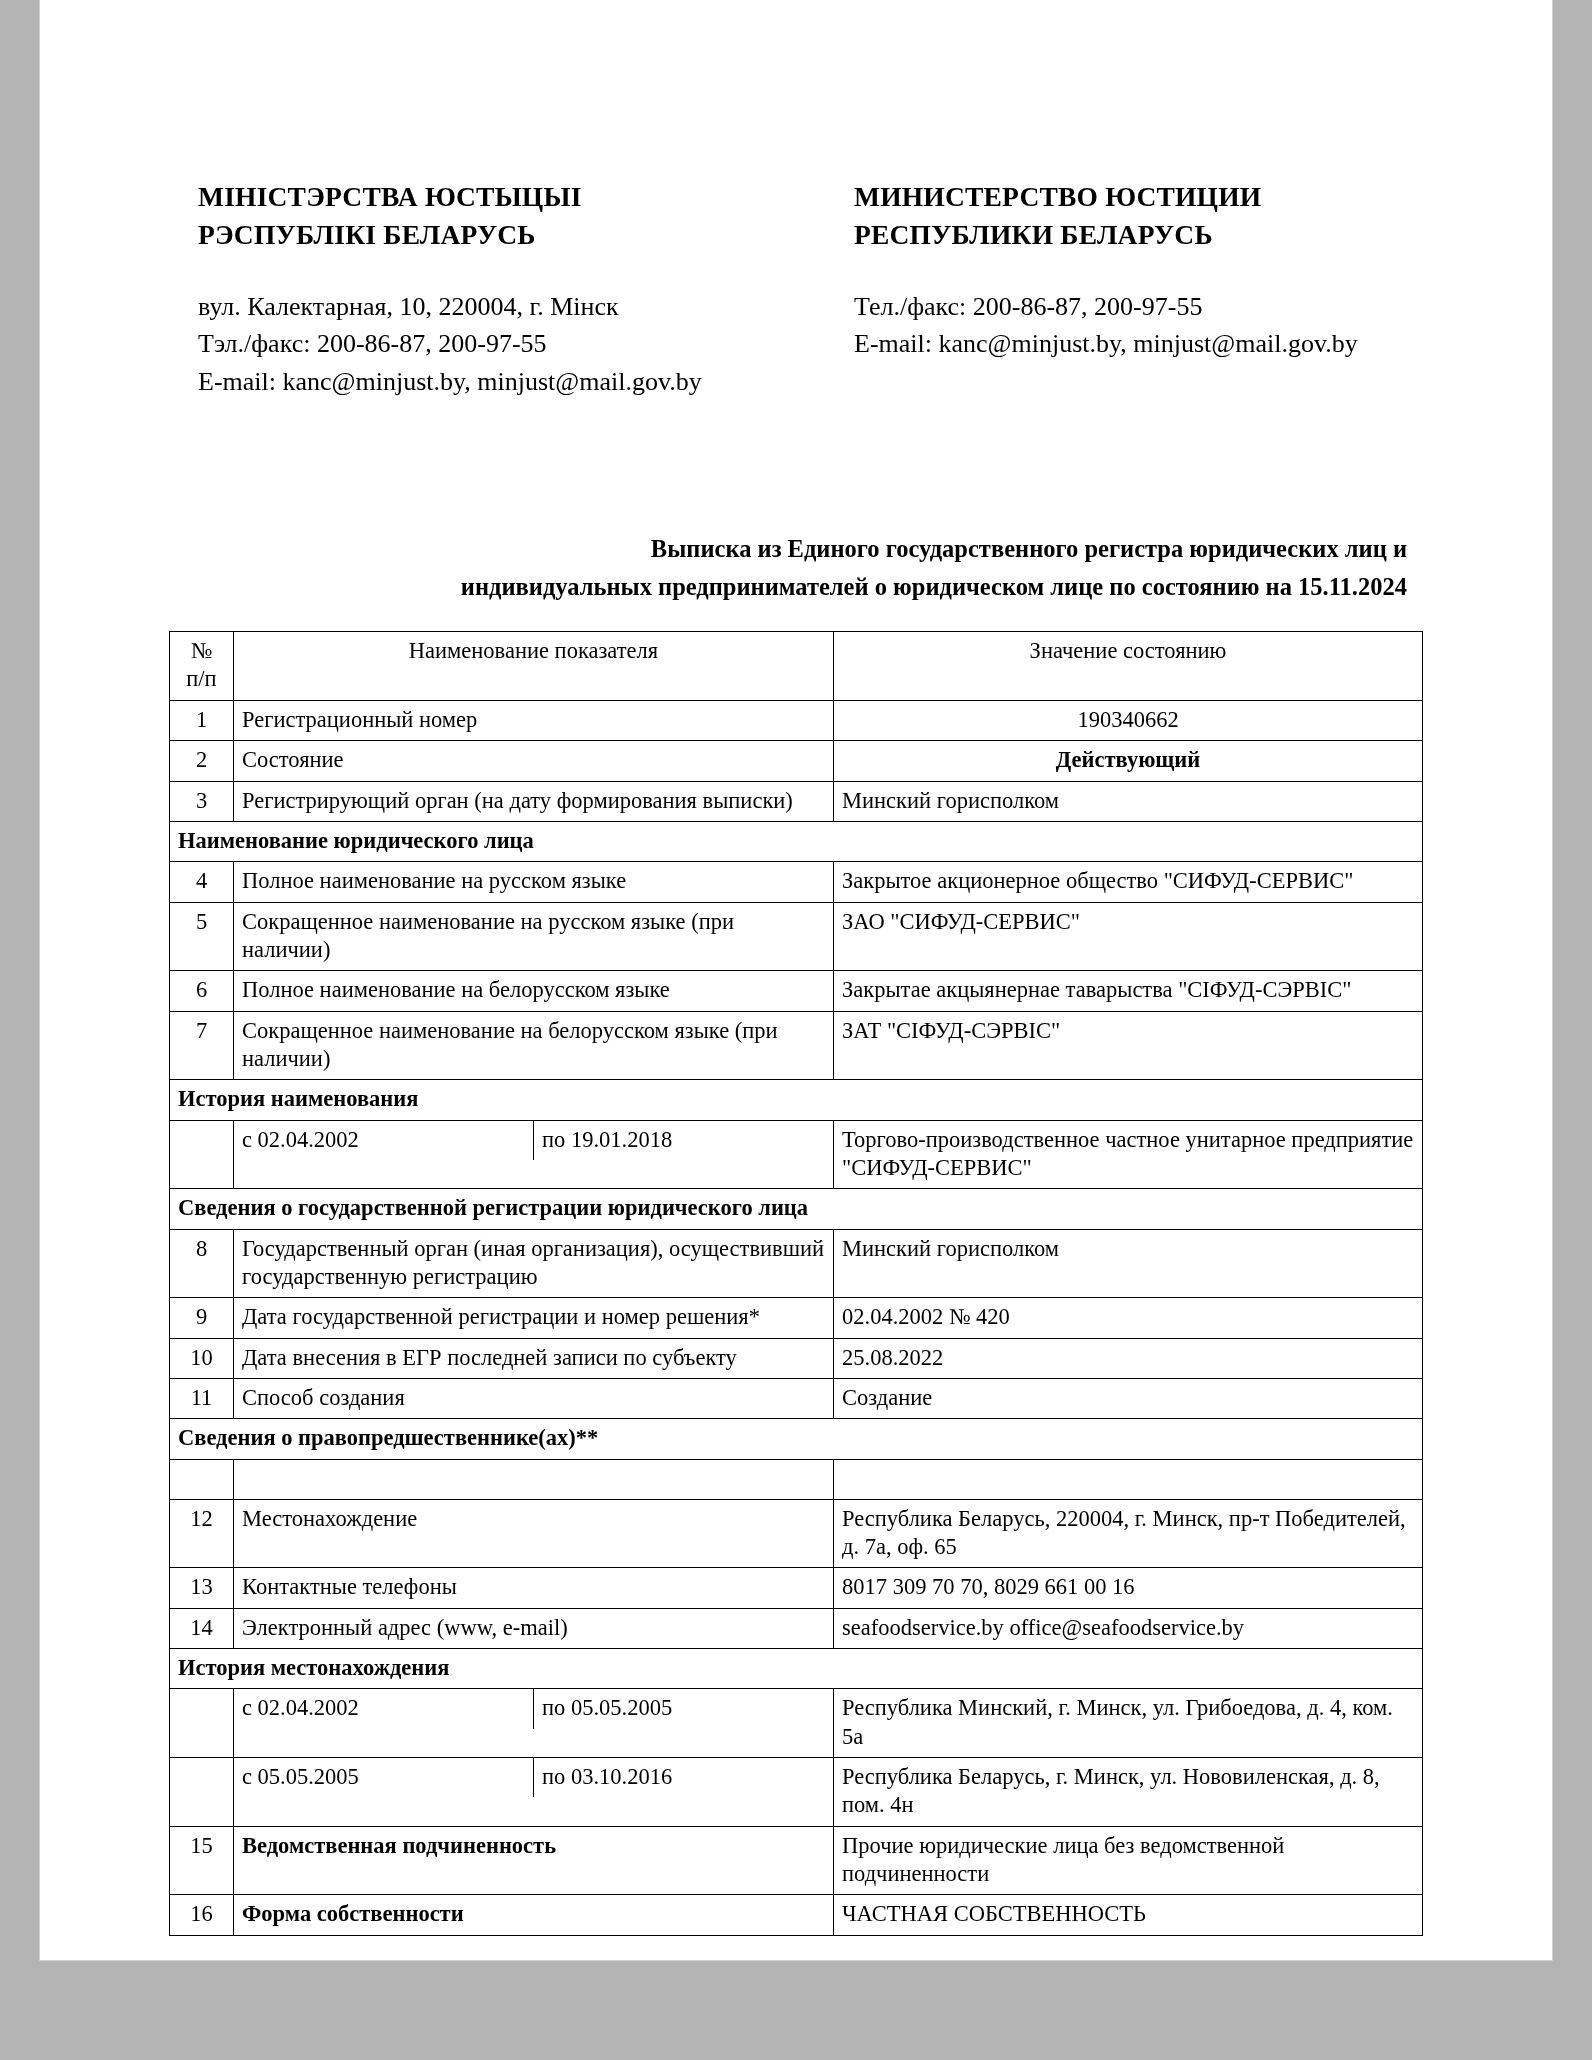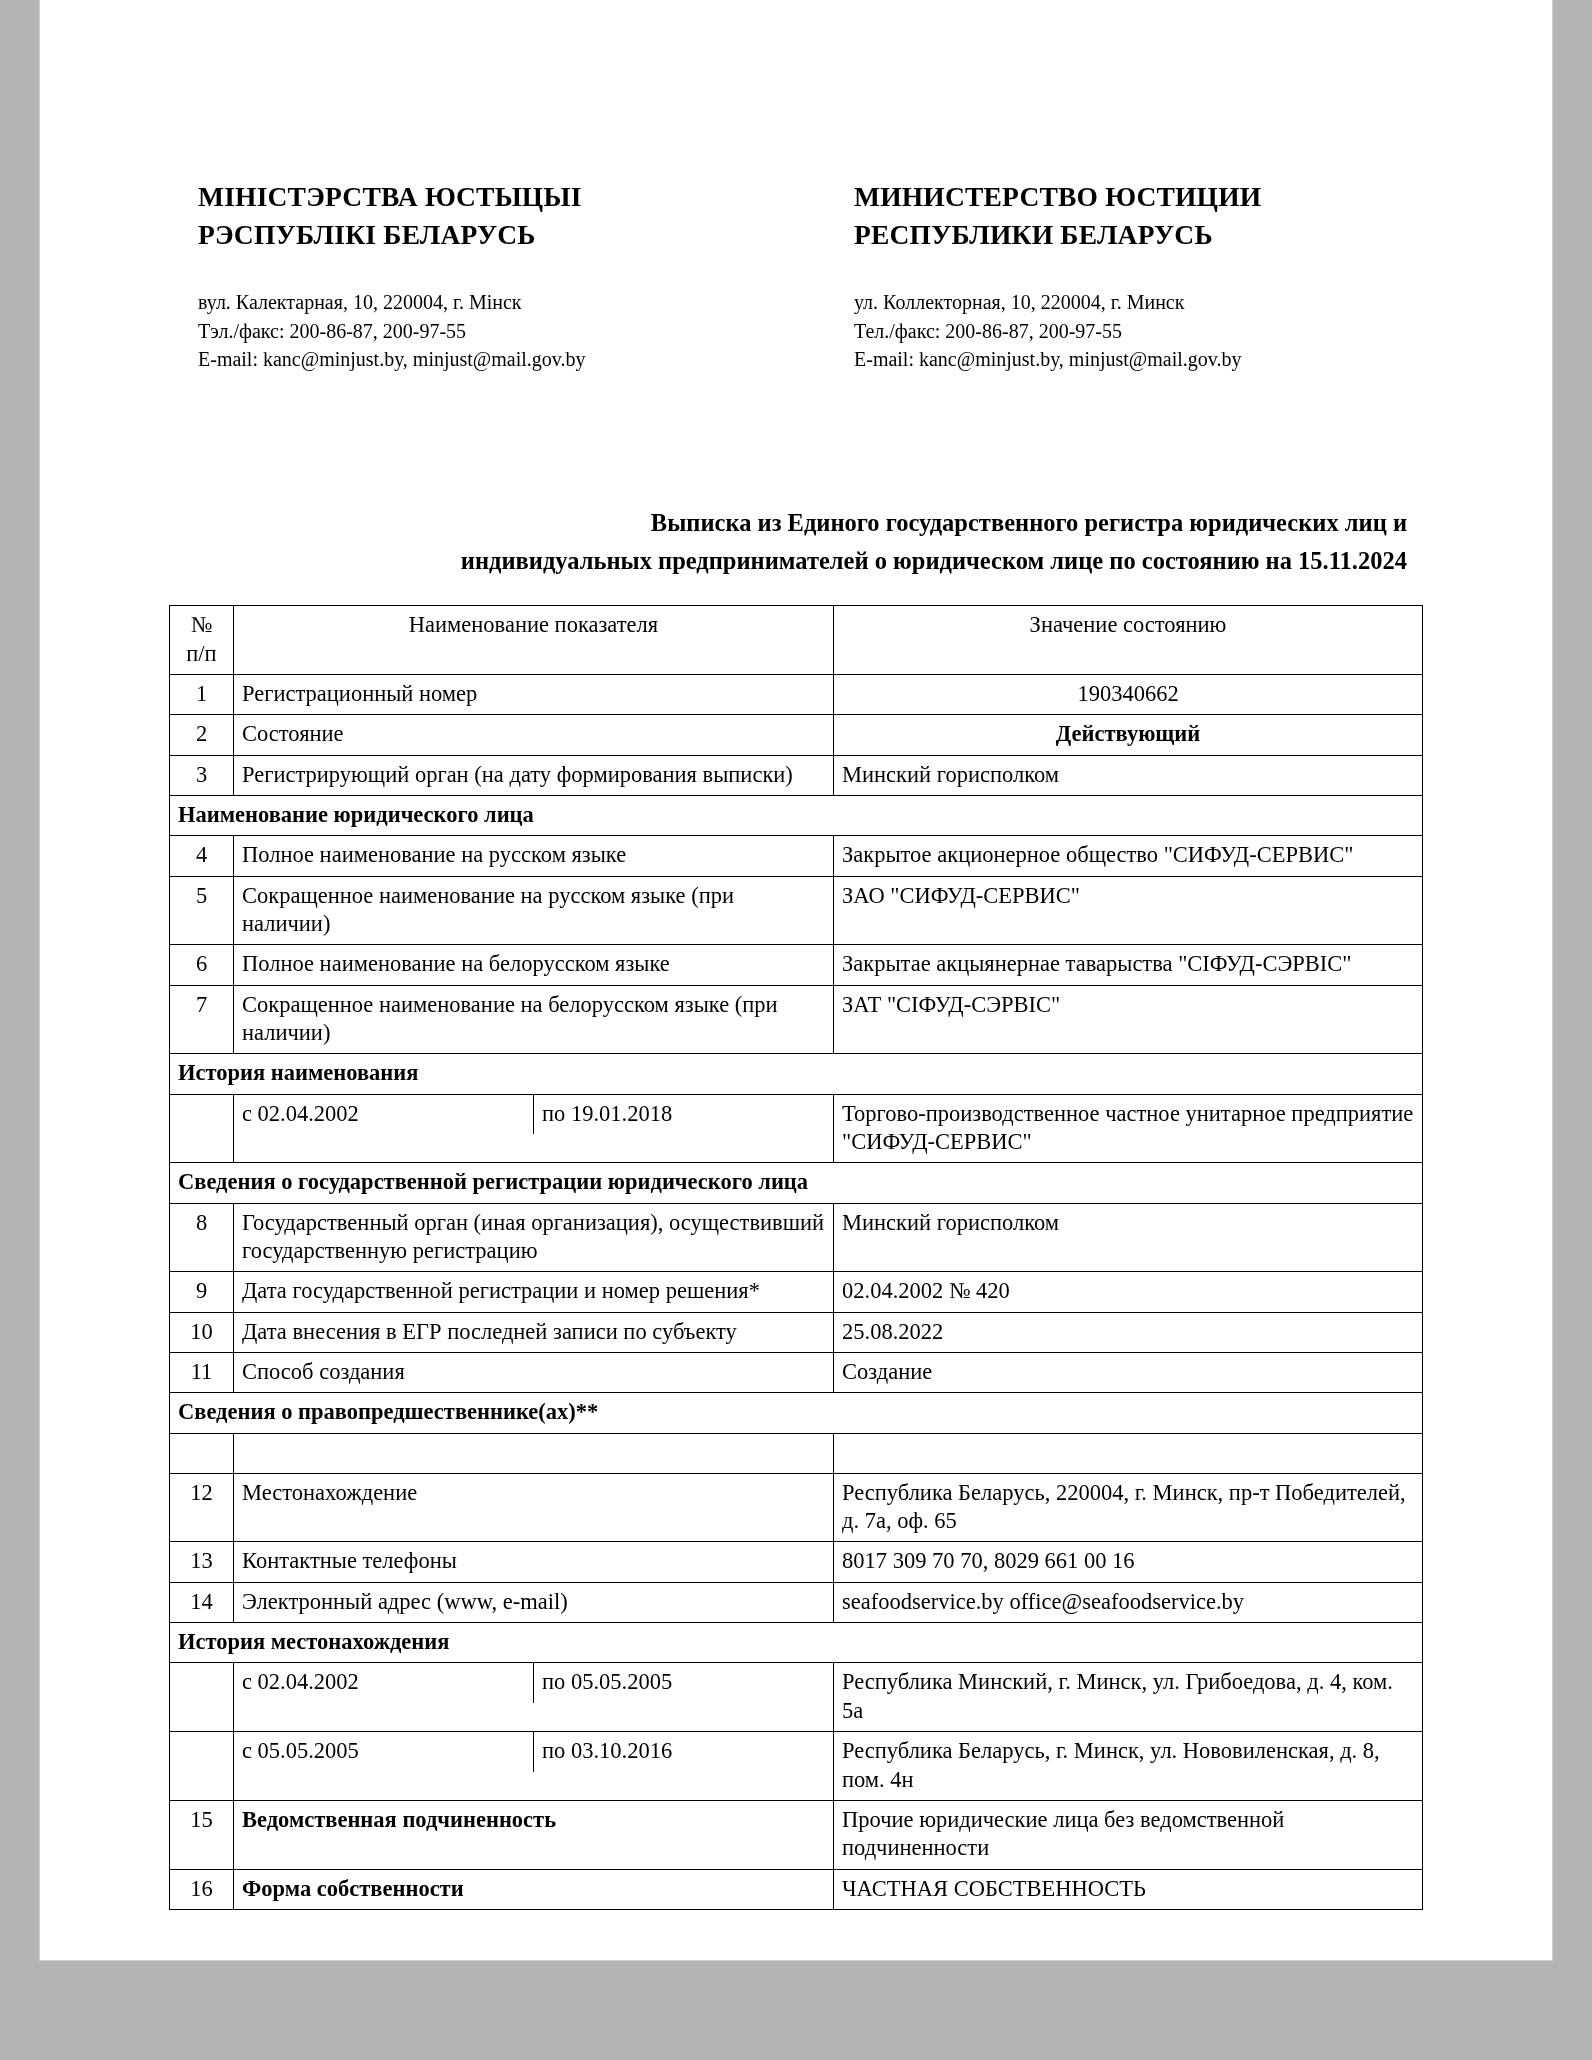--- a/index.html
+++ b/index.html
@@ -40,21 +40,21 @@
   }
   .hdr-col.second { padding-left: 0px; width: 640px; }
   .hdr-title {
     font-size: 27.5px;
     font-weight: bold;
     line-height: 1.38;
     letter-spacing: 0.2px;
   }
   .hdr-lines {
     margin-top: 34px;
-    font-size: 20px;
+    font-size: 26px;
     line-height: 1.44;
   }
 
   
   .doc-title {
     margin-top: 130px;
     text-align: right;
     font-size: 24.5px;
     font-weight: bold;
     line-height: 1.55;
@@ -105,21 +105,20 @@
           <div>Тэл./факс: 200-86-87, 200-97-55</div>
           <div>E-mail: kanc@minjust.by, minjust@mail.gov.by</div>
         </div>
       </div>
       <div class="hdr-col second">
         <div class="hdr-title">
           <div>МИНИСТЕРСТВО ЮСТИЦИИ</div>
           <div>РЕСПУБЛИКИ БЕЛАРУСЬ</div>
         </div>
         <div class="hdr-lines">
-          <div>ул. Коллекторная, 10, 220004, г. Минск</div>
           <div>Тел./факс: 200-86-87, 200-97-55</div>
           <div>E-mail: kanc@minjust.by, minjust@mail.gov.by</div>
         </div>
       </div>
     </div>
 
     <div class="doc-title">
       <div>Выписка из Единого государственного регистра юридических лиц и</div>
       <div>индивидуальных предпринимателей о юридическом лице по состоянию на 15.11.2024</div>
     </div>

